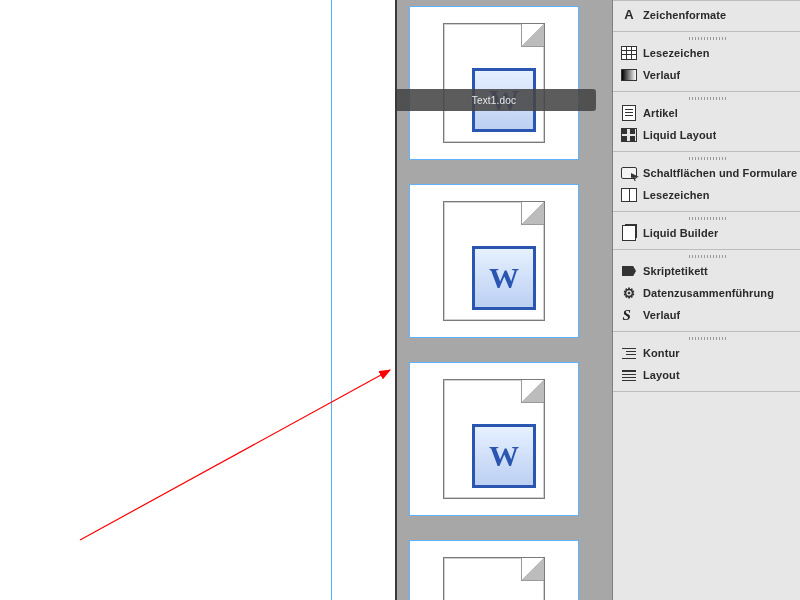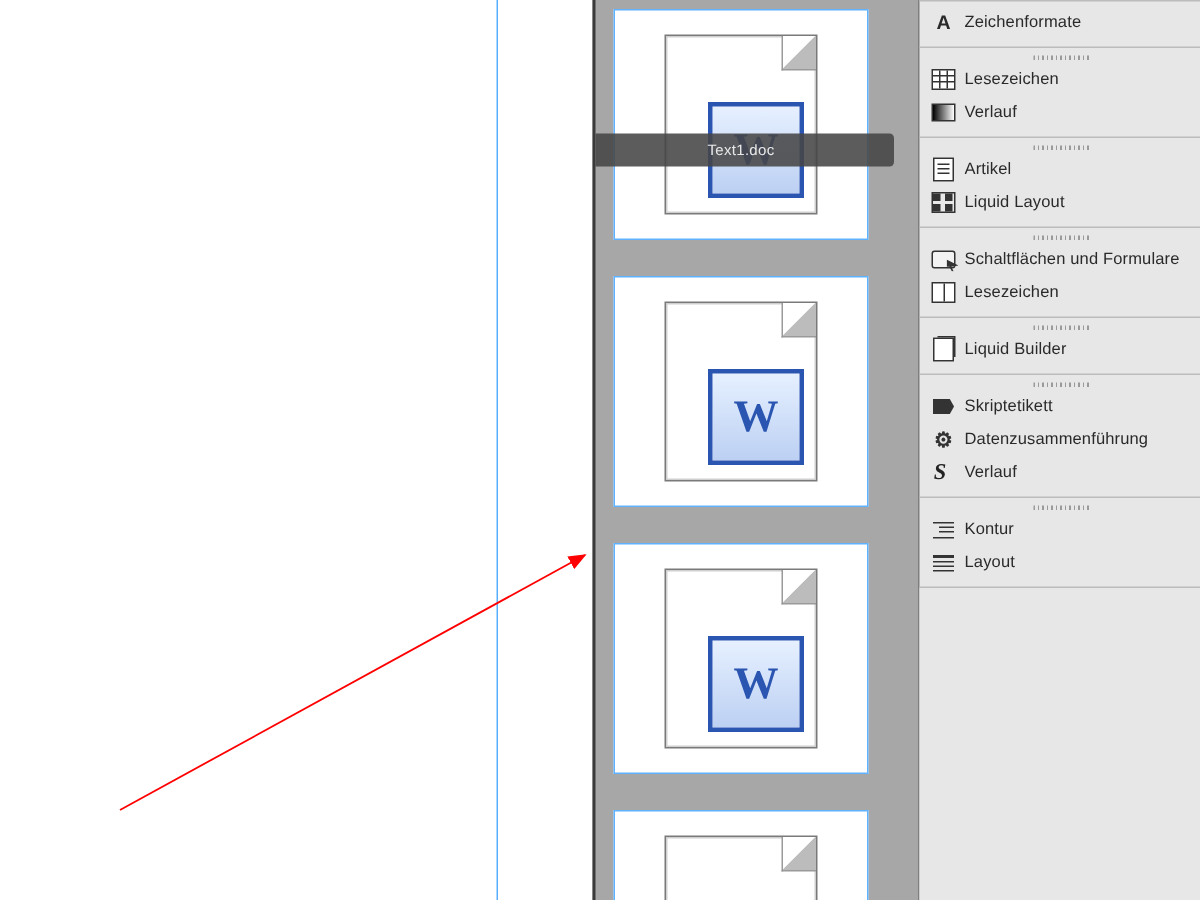--- a/index.html
+++ b/index.html
@@ -17,21 +17,21 @@
   .wordicon::before{content:"";position:absolute;right:0;top:0;width:22px;height:22px;background:linear-gradient(135deg,#fff 0 48%,#bcbcbc 50% 100%);border-left:1px solid #9a9a9a;border-bottom:1px solid #9a9a9a}
   .wordicon .w{position:absolute;left:28px;top:44px;width:58px;height:58px;border:3px solid #2a55b0;background:linear-gradient(#e6f0ff,#bcd0f3);display:flex;align-items:center;justify-content:center;color:#2a55b0;font-weight:900;font-size:30px;font-family:Georgia,"Times New Roman",serif}
   .caption{position:absolute;left:-18px;right:-18px;top:82px;height:22px;background:rgba(70,70,70,.88);border-radius:3px;display:flex;align-items:center;justify-content:center;color:#e8e8e8;font-size:10px;letter-spacing:.2px}
   
   .dock{flex:0 0 190px;height:600px;background:#e7e7e7;border-left:1px solid #7e7e7e;display:flex;flex-direction:column}
   .grp{border-bottom:1px solid #bcbcbc;padding:3px 0 5px 0}
   .grp .grip{height:7px;display:flex;align-items:center;justify-content:center}
   .grp .grip span{display:block;width:38px;height:3px;background:repeating-linear-gradient(90deg,#9a9a9a 0 1px,transparent 1px 3px)}
   .item{display:flex;align-items:center;gap:6px;height:22px;padding:0 6px 0 8px;cursor:pointer}
   .item .ic{width:16px;height:16px;flex:0 0 16px;display:flex;align-items:center;justify-content:center}
-  .item .lbl{white-space:nowrap;overflow:hidden;text-overflow:ellipsis;font-weight:normal;letter-spacing:.1px}
+  .item .lbl{white-space:nowrap;overflow:hidden;text-overflow:ellipsis;font-weight:bold;letter-spacing:.1px}
   .filler{flex:1;background:#e7e7e7}
   
   .ico-grid{width:14px;height:12px;border:1px solid #333;background:
      linear-gradient(#333,#333) 0 3px/100% 1px no-repeat,
      linear-gradient(#333,#333) 0 7px/100% 1px no-repeat,
      linear-gradient(#333,#333) 4px 0/1px 100% no-repeat,
      linear-gradient(#333,#333) 9px 0/1px 100% no-repeat,#fff}
   .ico-gradient{width:14px;height:10px;border:1px solid #333;background:linear-gradient(90deg,#000,#fff)}
   .ico-article{width:12px;height:14px;border:1px solid #333;background:
      linear-gradient(#333,#333) 2px 3px/8px 1px no-repeat,

